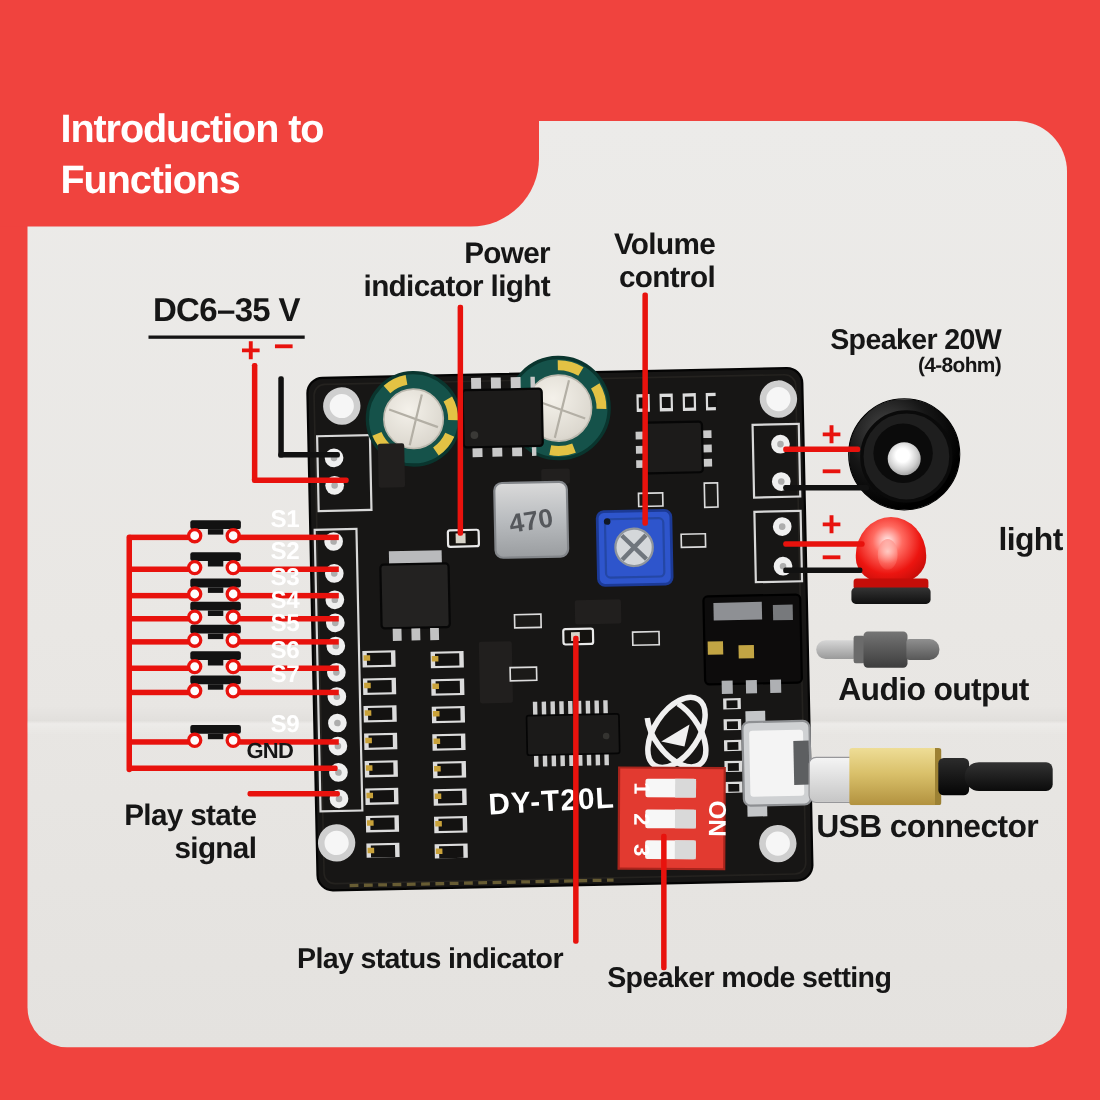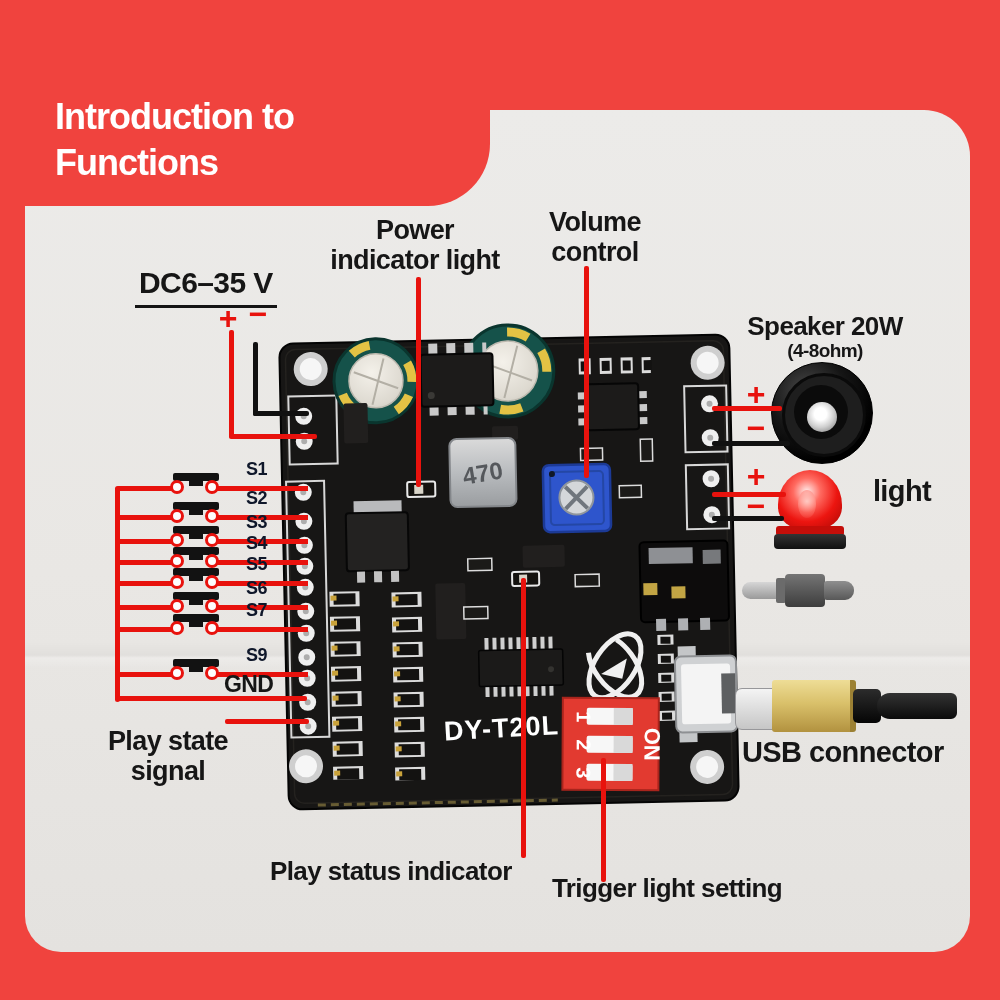--- a/index.html
+++ b/index.html
@@ -9,34 +9,34 @@
   .abs{position:absolute;}
   #panel{left:25px;top:110px;width:945px;height:842px;border-radius:40px 46px 36px 36px;
          background:linear-gradient(180deg,#ecebe9 0%,#e9e7e4 55%,#e4e2df 100%);z-index:1;}
   #fold{left:25px;top:642px;width:945px;height:26px;z-index:2;opacity:.5;
         background:linear-gradient(180deg,rgba(0,0,0,0) 0%,rgba(0,0,0,0.06) 50%,rgba(255,255,255,0.45) 62%,rgba(0,0,0,0) 100%);}
   #title-block{left:0;top:0;width:490px;height:206px;background:var(--frame);
                border-bottom-right-radius:62px;z-index:3;}
   #title{left:55px;top:82px;color:#fff;font-size:36px;font-weight:600;line-height:1.27;
          letter-spacing:-1px;z-index:4;margin-top:12px;}
   .lbl{position:absolute;font-weight:700;color:#161616;letter-spacing:-0.6px;line-height:1.1;z-index:6;}
-  .ctr{text-align:center;}
+  .ctr{text-align:right;}
   .wire{position:absolute;background:var(--red);z-index:5;border-radius:2px;}
   .bwire{position:absolute;background:#111;z-index:5;border-radius:2px;}
   .sign{position:absolute;color:var(--red);font-weight:700;font-size:32px;z-index:6;width:28px;text-align:center;line-height:1;}
   #board-wrap{left:283px;top:338px;width:452px;height:468px;z-index:2;transform:rotate(-1.2deg);}
   
   .srow{position:absolute;left:118px;width:192px;height:32px;z-index:5;}
   .sl{position:absolute;height:4.5px;background:var(--red);top:14px;}
   .sl1{left:0;width:55px;} .sl2{left:98px;width:92px;}
   .scirc{position:absolute;top:8px;width:8px;height:8px;border:3.5px solid var(--red);
          border-radius:50%;background:#fdfdfd;}
   .scap{position:absolute;left:55px;top:1px;width:46px;height:8px;background:#121212;border-radius:2px;}
   .snub{position:absolute;left:71px;top:9px;width:14px;height:5px;background:#121212;}
-  .slabel{position:absolute;left:128px;top:-13px;font-size:18px;font-weight:700;color:#0f172a;letter-spacing:-0.5px;}
+  .slabel{position:absolute;left:128px;top:-13px;font-size:22px;font-weight:700;color:#ffffff;letter-spacing:-0.5px;}
   
   #speaker{left:771px;top:362px;width:100px;height:100px;z-index:3;}
   #speaker .o{position:absolute;left:0;top:0;width:100px;height:100px;border-radius:50%;
      background:radial-gradient(circle at 35% 30%, #4c4c4c 0%, #161616 40%, #000 72%);border:1px solid #000;}
   #speaker .r2{position:absolute;left:11px;top:11px;width:78px;height:78px;border-radius:50%;
      background:#1e1e1e;border:3px solid #0a0a0a;}
   #speaker .r3{position:absolute;left:23px;top:23px;width:54px;height:54px;border-radius:50%;background:#0b0b0b;}
   #speaker .glow{position:absolute;left:36px;top:40px;width:30px;height:30px;border-radius:50%;
      background:radial-gradient(circle at 45% 40%, #ffffff 25%, #cfcfcf 55%, #6c6c6c 100%);}
   
@@ -405,21 +405,21 @@
     <span class="sl sl1"></span>
       <span class="scap"></span>
       <span class="snub"></span>
     <span class="scirc" style="left:52px;"></span>
       <span class="scirc" style="left:87px;"></span>
     <span class="sl sl2"></span>
     <span class="slabel">S9</span>
   </div>
 
   <div class="wire" style="left:117px;top:696px;width:190px;height:4.5px;"></div>
-  <div class="lbl" style="left:224px;top:672px;font-size:23px;">GND</div>
+  <div class="lbl" style="left:224px;top:672px;font-size:20px;">GND</div>
   <div class="wire" style="left:225px;top:719px;width:84px;height:4.5px;"></div>
 
   <div class="sign" style="left:214px;top:302px;">+</div>
   <div class="sign" style="left:244px;top:298px;">−</div>
   <div class="sign" style="left:742px;top:378px;">+</div>
   <div class="sign" style="left:742px;top:412px;">−</div>
   <div class="sign" style="left:742px;top:460px;">+</div>
   <div class="sign" style="left:742px;top:490px;">−</div>
 
   <div class="lbl" style="left:135px;top:266px;font-size:30px;border-bottom:3px solid #141414;padding:0 4px 6px 4px;">DC6–35 V</div>
@@ -427,32 +427,33 @@
   <div class="lbl ctr" style="left:330px;top:216px;width:170px;font-size:27px;">
     <div>Power</div>
     <div>indicator light</div>
   </div>
 
   <div class="lbl ctr" style="left:540px;top:208px;width:110px;font-size:27px;">
     <div>Volume</div>
     <div>control</div>
   </div>
 
-  <div class="lbl ctr" style="left:740px;top:294px;width:170px;font-size:26px;margin-top:18px;">
+  <div class="lbl ctr" style="left:740px;top:294px;width:170px;font-size:26px;">
     <div>Speaker 20W</div>
     <div style="font-size:19px;">(4-8ohm)</div>
   </div>
 
   <div class="lbl ctr" style="left:838px;top:474px;width:128px;font-size:29px;line-height:1.2;">
     <div>light</div>
   </div>
 
+  <div class="lbl" style="left:762px;top:612px;font-size:29px;">Audio output</div>
   <div class="lbl ctr" style="left:103px;top:727px;width:130px;font-size:27px;">
     <div>Play state</div>
     <div>signal</div>
   </div>
 
   <div class="lbl" style="left:742px;top:737px;font-size:29px;">USB connector</div>
 
   <div class="lbl" style="left:270px;top:857px;font-size:26px;">Play status indicator</div>
-  <div class="lbl" style="left:552px;top:874px;font-size:26px;">Trigger light setting</div>
+  <div class="lbl" style="left:552px;top:874px;font-size:26px;">Speaker mode setting</div>
 
 </div>
 
 </body></html>

